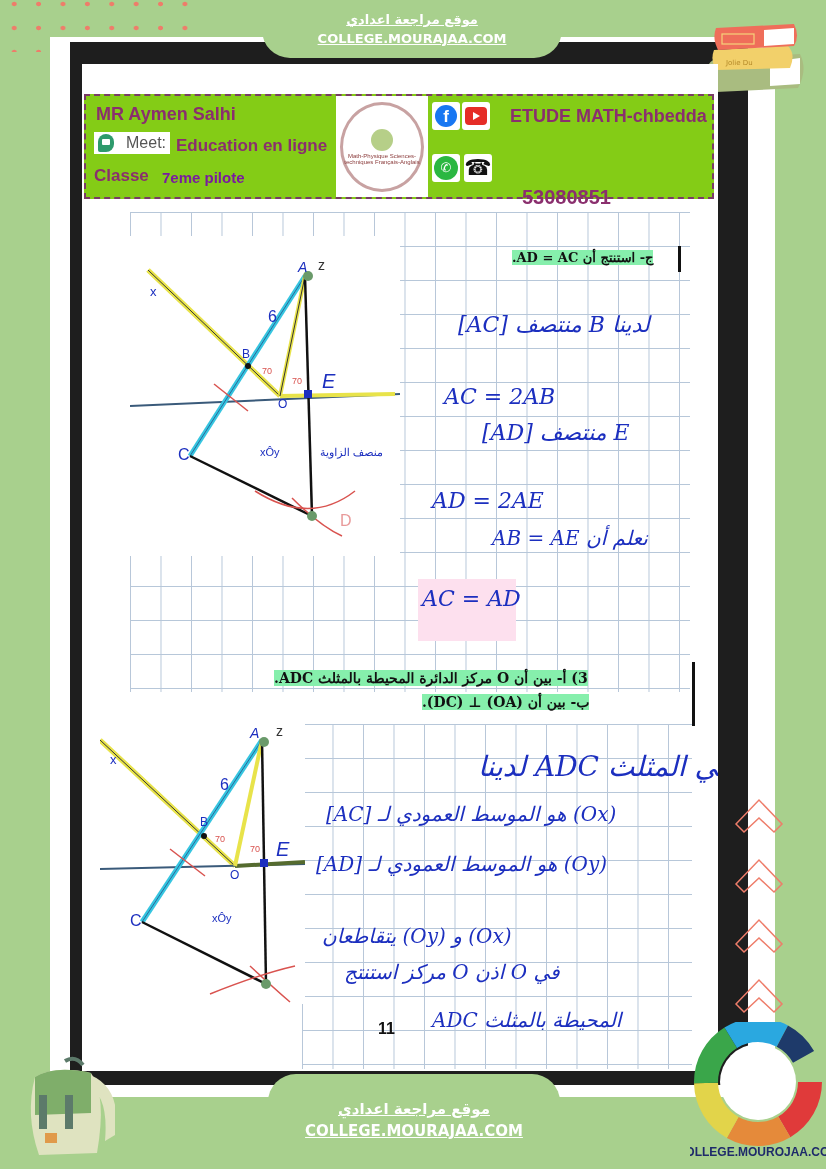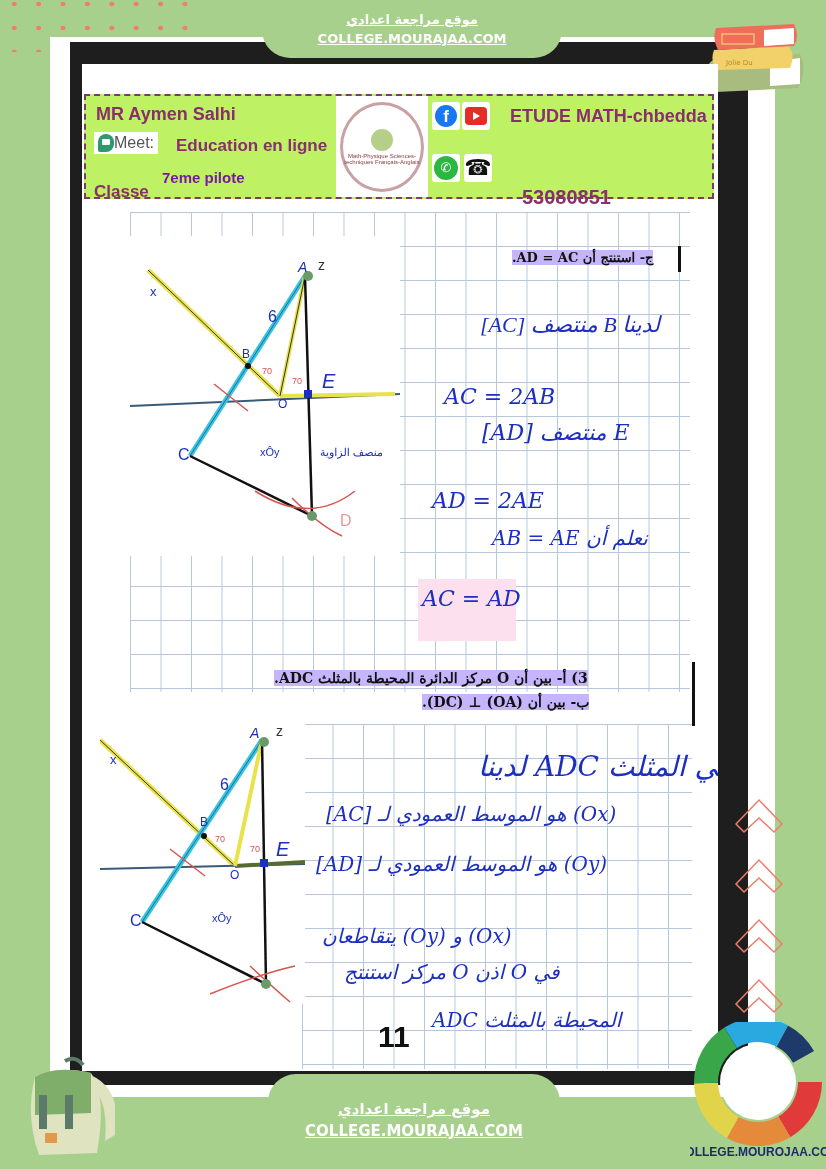--- a/index.html
+++ b/index.html
@@ -7,49 +7,49 @@
   .dots { position: absolute; left: 0; top: 0; width: 200px; height: 52px;
     background-image: radial-gradient(circle, #ee7d6a 2.2px, transparent 2.6px);
     background-size: 24.4px 24px; background-position: 2px -8px; }
   .white-card { position: absolute; left: 50px; top: 37px; width: 725px; height: 1060px; background: #fff; }
   .black-frame { position: absolute; left: 70px; top: 42px; width: 678px; height: 1043px; background: #1e1e1e; }
   .page { position: absolute; left: 82px; top: 64px; width: 636px; height: 1007px; background: #fff; overflow: hidden; }
   .top-tab, .bottom-tab { position: absolute; background: #a8d08d; color: #fff; text-align: center; font-family: "DejaVu Sans", sans-serif; font-weight: bold; }
   .top-tab { left: 262px; top: 0; width: 300px; height: 58px; border-radius: 0 0 28px 28px; padding-top: 10px; font-size: 13px; line-height: 19px; }
   .bottom-tab { left: 268px; top: 1074px; width: 292px; height: 95px; border-radius: 28px 28px 0 0; padding-top: 24px; font-size: 15px; line-height: 22px; }
   .top-tab span, .bottom-tab span { display: block; text-decoration: underline; }
-  .header-band { position: absolute; left: 2px; top: 30px; width: 630px; height: 105px; background: #bef264; border: 2px dashed #7a3b66; }
+  .header-band { position: absolute; left: 2px; top: 30px; width: 630px; height: 105px; background: #84cc16; border: 2px dashed #7a3b66; }
   .hdr { position: absolute; color: #8a2f6e; font-weight: bold; }
   .hdr-name { left: 10px; top: 8px; font-size: 18px; }
-  .meet-box { position: absolute; left: 8px; top: 36px; background: #fff; padding: 2px 4px; display: flex; align-items: center; gap: 0; font-size: 16px; color: #555; }
+  .meet-box { position: absolute; left: 8px; top: 36px; background: #fff; padding: 2px 4px; display: flex; align-items: center; gap: 12px; font-size: 16px; color: #555; }
   .meet-icon { width: 16px; height: 18px; background: #2e9a6c; border-radius: 8px 8px 8px 2px; position: relative; }
   .meet-icon::after { content: ""; position: absolute; left: 4px; top: 5px; width: 8px; height: 6px; background: #fff; border-radius: 1px; }
   .hdr-edu { left: 90px; top: 40px; font-size: 17px; }
-  .hdr-classe { left: 8px; top: 86px; font-size: 17px; }
+  .hdr-classe { left: 8px; top: 70px; font-size: 17px; }
   .hdr-class-val { left: 76px; top: 73px; font-size: 15px; color: #7a1aa0; text-align: right; }
   .seal { position: absolute; left: 250px; top: 0; width: 92px; height: 101px; background: #fff; display: flex; align-items: center; justify-content: center; }
   .seal-ring { width: 84px; height: 90px; border-radius: 50%; border: 3px solid #c8a2a2; display: flex; align-items: center; justify-content: center; font-size: 6px; color: #8a3a3a; text-align: center; }
   .seal-tree { width: 22px; height: 22px; border-radius: 50%; background: #b6cf88; margin: 0 auto 2px; }
   .icon-sq { position: absolute; width: 28px; height: 28px; background: #fff; border-radius: 3px; display: flex; align-items: center; justify-content: center; }
   .fb { width: 22px; height: 22px; border-radius: 50%; background: #1877f2; color: #fff; font-weight: bold; font-size: 17px; text-align: center; line-height: 24px; }
   .yt { width: 22px; height: 18px; border-radius: 4px; background: #e52d27; position: relative; }
   .yt::after { content: ""; position: absolute; left: 8px; top: 5px; border-left: 7px solid #fff; border-top: 4px solid transparent; border-bottom: 4px solid transparent; }
   .wa { width: 24px; height: 24px; border-radius: 50%; background: #2bb741; color: #fff; font-size: 13px; text-align: center; line-height: 24px; }
   .ph { font-size: 22px; color: #111; line-height: 28px; }
   .hdr-etude { left: 424px; top: 10px; font-size: 18px; }
   .hdr-phone { left: 436px; top: 66px; font-size: 20px; margin-top: 24px; }
   .grid { position: absolute; background-color: #fff;
     background-image: linear-gradient(#b7c7d9 1px, transparent 1px), linear-gradient(90deg, #b7c7d9 1px, transparent 1px);
     background-size: 30.5px 34px; }
   .fig { position: absolute; background: #fff; }
   .hw { position: absolute; color: #1c2fbf; font-family: "DejaVu Serif", serif; font-style: italic; white-space: nowrap; }
-  .printed { position: absolute; color: #111; font-family: "DejaVu Serif", serif; font-weight: bold; white-space: nowrap; background: #c4b5fd; }
+  .printed { position: absolute; color: #111; font-family: "DejaVu Serif", serif; font-weight: bold; white-space: nowrap; background: #86efac; }
   .bar { position: absolute; width: 3px; background: #111; }
   .pink-hl { position: absolute; background: #fde0ee; }
-  .page-num { position: absolute; font-weight: bold; font-size: 30px; color: #111; }
+  .page-num { position: absolute; font-weight: bold; font-size: 16px; color: #111; }
   .books, .backpack, .college-logo { position: absolute; }
   .chev { position: absolute; width: 50px; height: 50px; }
 </style>
 </head>
 <body>
 
 <div class="dots"></div>
 <div class="white-card"></div>
 <div class="black-frame"></div>
 
@@ -133,21 +133,21 @@
     <text x="148" y="172" font-size="12" fill="#1c2fbf">O</text>
     <text x="192" y="152" font-size="20" fill="#1c2fbf" font-style="italic">E</text>
     <text x="48" y="224" font-size="16" fill="#1c2fbf">C</text>
     <text x="130" y="220" font-size="11" fill="#1c2fbf">xÔy</text>
     <text x="190" y="220" font-size="11" fill="#1c2fbf">منصف الزاوية</text>
     <text x="210" y="290" font-size="16" fill="#e89a9a">D</text>
   </svg>
 
   <div class="bar" style="left:596px;top:182px;height:26px"></div>
   <div class="printed" style="left:430px;top:186px;font-size:13px;" dir="rtl">ج- استنتج أن AD = AC.</div>
-  <div class="hw" style="left:398px;top:248px;font-size:22px;font-family:Liberation Serif, serif;" dir="rtl">لدينا B منتصف [AC]</div>
+  <div class="hw" style="left:376px;top:248px;font-size:22px;" dir="rtl">لدينا B منتصف [AC]</div>
   <div class="hw" style="left:362px;top:320px;font-size:22px;">AC = 2AB</div>
   <div class="hw" style="left:400px;top:356px;font-size:22px;" dir="rtl">E منتصف [AD]</div>
   <div class="hw" style="left:350px;top:424px;font-size:22px;">AD = 2AE</div>
   <div class="hw" style="left:410px;top:462px;font-size:20px;" dir="rtl">نعلم أن AB = AE</div>
   <div class="pink-hl" style="left:336px;top:515px;width:98px;height:62px;"></div>
   <div class="hw" style="left:340px;top:522px;font-size:22px;">AC = AD</div>
 
   <div class="printed" style="left:192px;top:606px;font-size:14px;" dir="rtl">3) أ- بين أن O مركز الدائرة المحيطة بالمثلث ADC.</div>
   <div class="printed" style="left:340px;top:630px;font-size:14px;" dir="rtl">ب- بين أن (OA) ⊥ (DC).</div>
   <div class="bar" style="left:610px;top:598px;height:64px"></div>

